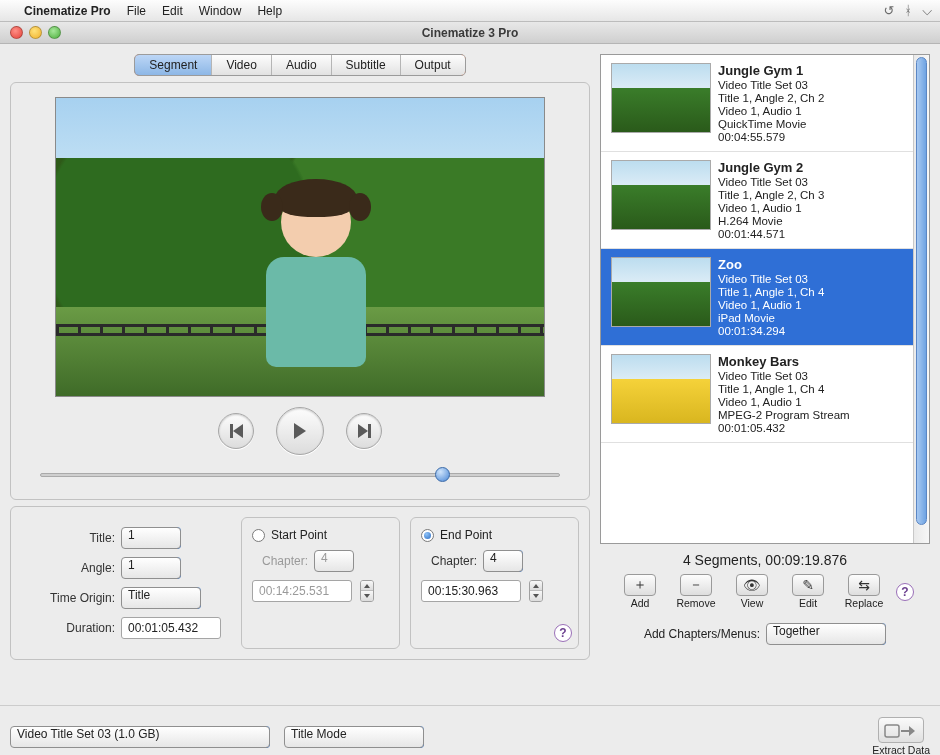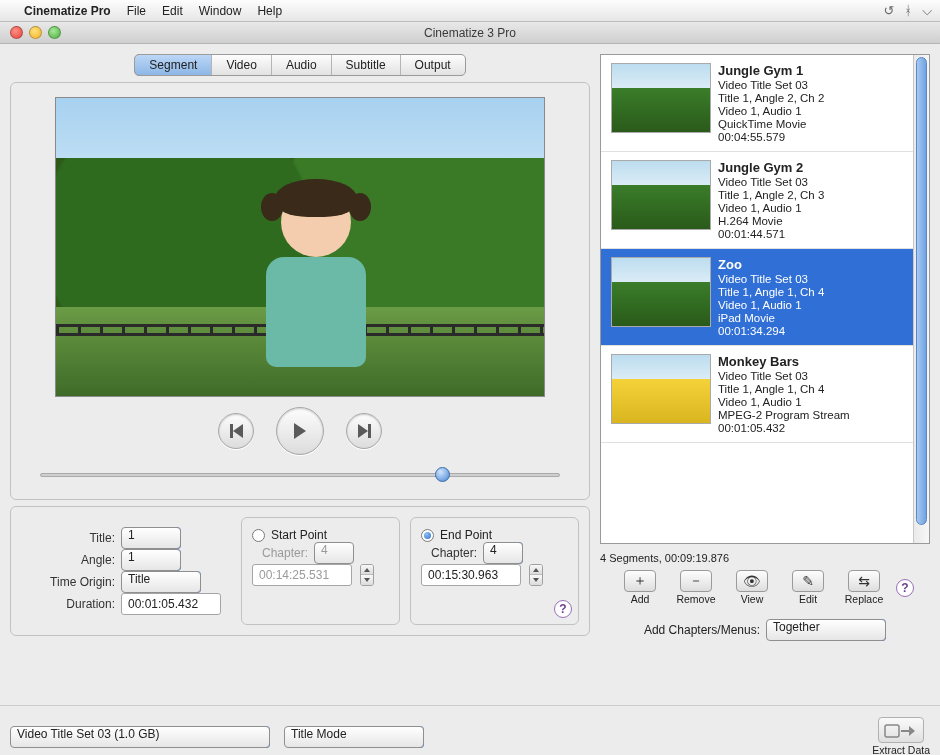--- a/index.html
+++ b/index.html
@@ -11,21 +11,21 @@
 .menubar .spacer { flex:1; }
 .menubar .status-icons { display:flex; gap:10px; color:#6b6b6b; font-size:13px;}
 
 .window { margin: 0; }
 .titlebar { height:22px; background: linear-gradient(#e8e8e8,#cfcfcf); border-bottom:1px solid #b5b5b5; display:flex; align-items:center; position:relative;}
 .traffic { display:flex; gap:6px; padding-left:10px;}
 .tl { width:13px; height:13px; border-radius:50%; border:1px solid rgba(0,0,0,.25); }
 .tl.red{background:radial-gradient(circle at 40% 35%,#ff8f86,#e4433a);} 
 .tl.yellow{background:radial-gradient(circle at 40% 35%,#ffe27a,#f0b12c);} 
 .tl.green{background:radial-gradient(circle at 40% 35%,#a6e79a,#4cae3b);} 
-.win-title{position:absolute; left:0; right:0; text-align:center; font-size:12px; color:#3a3a3a;}
+.win-title{position:absolute; left:0; right:0; text-align:center; font-size:12px; color:#3a3a3a;font-weight:bold;}
 
 .win-body { display:flex; padding:10px 10px 6px 10px; gap:10px; height:calc(755px - 22px - 22px - 50px); background:#ececec;}
 .left-pane { width:580px; display:flex; flex-direction:column; gap:6px;}
 .right-pane { flex:1; display:flex; flex-direction:column; gap:4px;}
 
 
 .seg-tabs { display:flex; margin:0 auto; border:1px solid #9b9b9b; border-radius:5px; overflow:hidden; background:#c2410c;align-items:center;}
 .seg-tabs .tab { padding:3px 14px; border-right:1px solid #b5b5b5; font-size:12px; background:linear-gradient(#fdfdfd,#e2e2e2); cursor:pointer;}
 .seg-tabs .tab:last-child{border-right:none;}
 .seg-tabs .tab.active{ background:linear-gradient(#bcd6f6,#8db7e6); }
@@ -55,21 +55,21 @@
 .skip .tri{width:0;height:0;border-top:7px solid transparent;border-bottom:7px solid transparent;}
 .skip.prev .tri{border-right:10px solid #5a5a5a;}
 .skip.next .tri{border-left:10px solid #5a5a5a;}
 
 .scrub{ width:520px; height:18px; position:relative;}
 .scrub .track{position:absolute;top:8px;left:0;right:0;height:4px;background:#cfcfcf;border:1px solid #aaa;border-radius:3px;}
 .scrub .thumb{position:absolute;top:2px;left:76%;width:15px;height:15px;border-radius:50%;background:radial-gradient(circle at 35% 30%, #cfe4fb,#4a87d6);border:1px solid #3a6aa8;}
 
 
 .controls { display:flex; gap:10px; }
-.controls .col{display:flex;flex-direction:column;padding:10px;}
+.controls .col{display:flex;flex-direction:column;gap:8px;padding:10px;}
 .controls .col.box{border:1px solid #c2c2c2;border-radius:6px;}
 .row{display:flex;align-items:center;gap:6px;}
 .lbl{width:84px;text-align:right;color:#333;}
 .lbl.dis{color:#9a9a9a;}
 select,.fake-select{height:22px;border:1px solid #8f8f8f;border-radius:4px;background:linear-gradient(#fff,#e6e6e6);padding:0 20px 0 6px;font-size:12px;min-width:60px;position:relative;cursor:pointer;}
 .sel-end{display:inline-flex;}
 .arrows{display:inline-flex;flex-direction:column;justify-content:center;align-items:center;width:18px;height:22px;border-left:1px solid #b5b5b5;background:linear-gradient(#6ea4e8,#3a74c8);border-radius:0 4px 4px 0;margin-left:-18px;}
 .arrows.gray{background:linear-gradient(#f0f0f0,#d0d0d0);}
 .arrows .up,.arrows .dn{width:0;height:0;border-left:4px solid transparent;border-right:4px solid transparent;}
 .arrows .up{border-bottom:4px solid #fff;margin-bottom:2px;}
@@ -93,21 +93,21 @@
 .thumb{width:100px;height:70px;background:#5a8;position:relative;border:1px solid #aaa;overflow:hidden;}
 .thumb .sky{position:absolute;inset:0 0 55% 0;background:linear-gradient(#bcddef,#e4f0f8);}
 .thumb .body{position:absolute;inset:35% 0 0 0;background:linear-gradient(#3a7d2a,#2a5a1a);}
 .thumb.yellow .body{background:linear-gradient(#f5d23a,#d9b61f);} 
 .meta{display:flex;flex-direction:column;gap:1px;font-size:11.5px;}
 .meta .title{font-size:13px;font-weight:600;}
 .list-item.selected .meta{color:#fff;}
 .vscroll{width:16px;background:linear-gradient(90deg,#eaeaea,#f7f7f7);border-left:1px solid #c8c8c8;position:relative;}
 .vscroll .thumb-bar{position:absolute;left:2px;right:2px;top:2px;height:96%;background:linear-gradient(90deg,#a7c9f2,#6fa3e2);border:1px solid #5a86c4;border-radius:7px;}
 
-.summary{ font-size:11px; padding:4px 0 2px 0;}
+.summary{ text-align:center; font-size:14px; padding:4px 0 2px 0;}
 
 .toolbar{display:flex;align-items:center;justify-content:center;gap:8px;}
 .tool{display:flex;flex-direction:column;align-items:center;gap:1px;width:48px;cursor:pointer;}
 .tool .btn{width:32px;height:22px;border:1px solid #9a9a9a;border-radius:4px;background:linear-gradient(#fdfdfd,#dedede);display:flex;align-items:center;justify-content:center;font-size:14px;color:#333;}
 .tool .cap{font-size:10.5px;}
 
 .opts{display:flex;flex-direction:column;gap:6px;padding-top:10px;}
 
 
 .bottom-strip{height:66px;background:#ececec;display:flex;align-items:center;padding:6px 10px 10px 10px;gap:14px;border-top:1px solid #ccc;}

